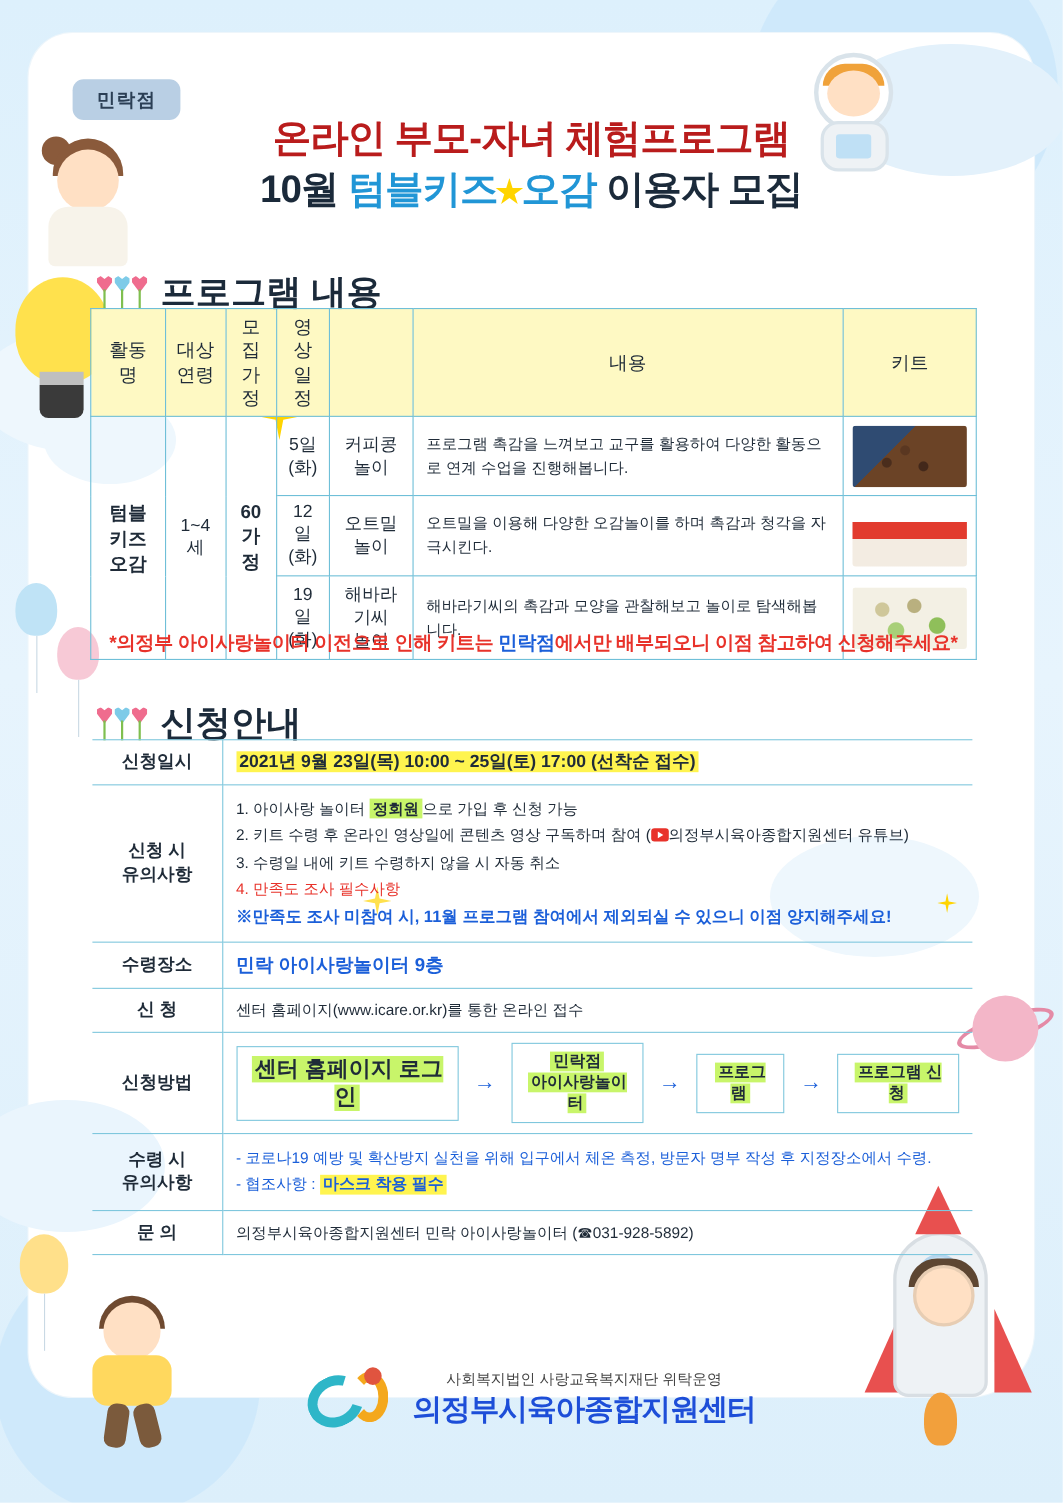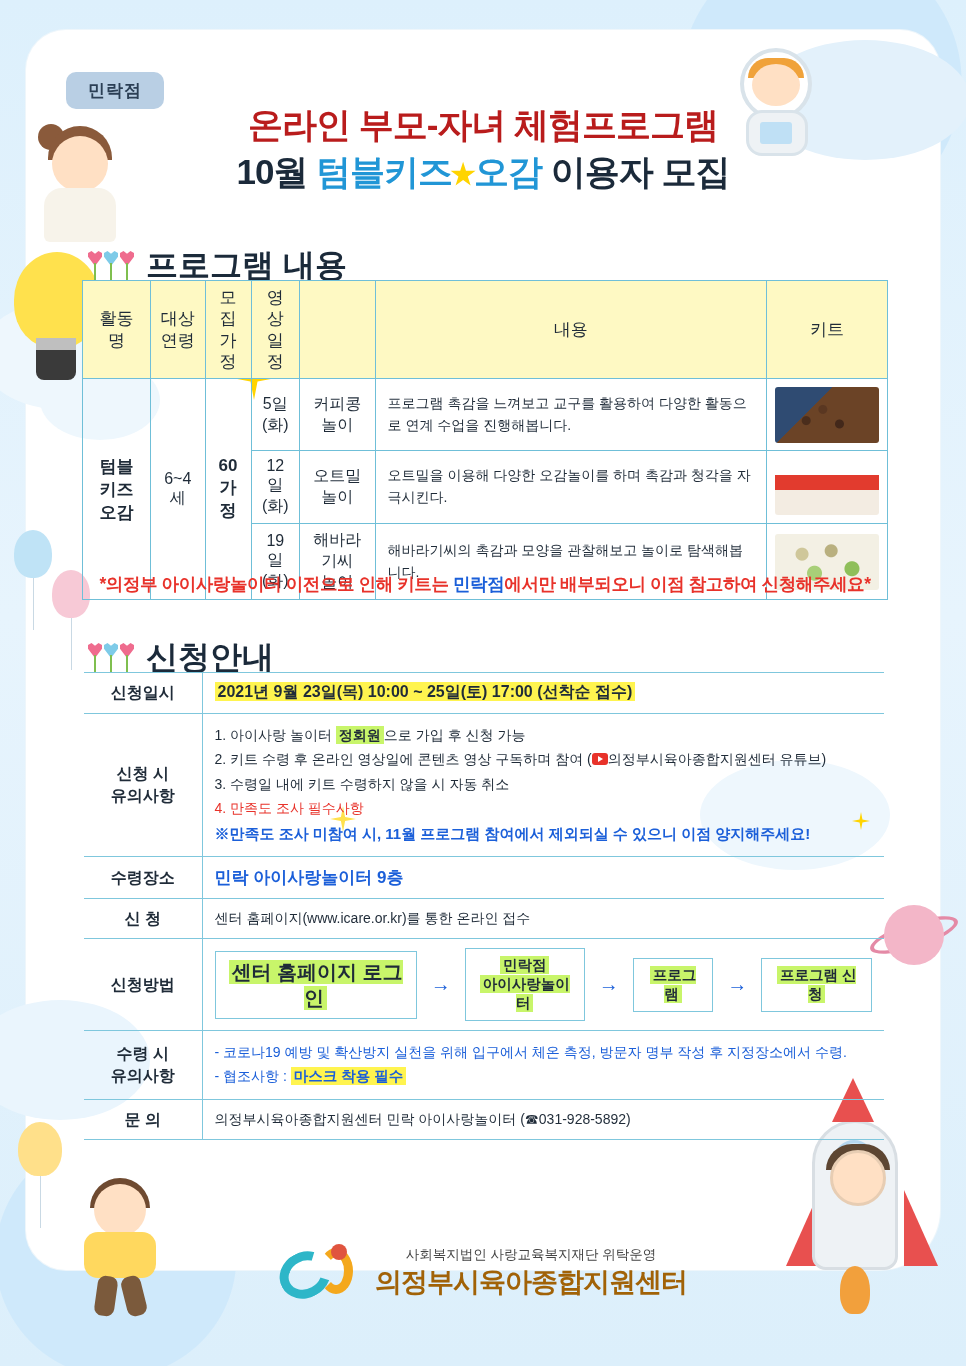--- a/index.html
+++ b/index.html
@@ -181,21 +181,21 @@
   .flow-arrow{ padding:0 14px; color:#1b5fd9; font-size:20px; font-weight:bold;}
 
   
   .footer{ position:absolute; left:0; bottom:60px; width:966px; text-align:center;}
   .logo-row{ display:inline-flex; align-items:center; gap:10px;}
   .logo-mark{ width:86px; height:58px; position:relative;}
   .logo-mark .c{ position:absolute; left:0; top:8px; width:52px; height:46px; border:9px solid #2eb6c8; border-right-color:transparent; border-radius:50%; transform:rotate(-28deg);}
   .logo-mark .d{ position:absolute; left:40px; top:4px; width:34px; height:46px; border:9px solid #f4a81d; border-left-color:transparent; border-radius:50%;}
   .logo-mark .dot{ position:absolute; left:52px; top:0px; width:16px; height:16px; border-radius:50%; background:#e0543f;}
   .logo-text .l1{ font-size:13.5px; color:#444; }
-  .logo-text .l2{ font-size:27px; font-weight:bold; color:#a16207; letter-spacing:-1px;}
+  .logo-text .l2{ font-size:27px; font-weight:bold; color:#1d4ed8; letter-spacing:-1px;}
   .sparkle{ position:absolute; background:#ffd400; clip-path: polygon(50% 0%, 58% 42%, 100% 50%, 58% 58%, 50% 100%, 42% 58%, 0 50%, 42% 42%);}
   .sp1{ left:232px; top:356px; width:44px; height:44px;}
   .sp2{ left:330px; top:806px; width:26px; height:26px; background:#ffe14d;}
   .sp3{ right:96px; top:812px; width:18px; height:18px; background:#ffd400;}
 </style>
 </head>
 <body>
 
 <div class="bg-sky"></div>
 <div class="paper"></div>
@@ -296,21 +296,21 @@
         <th>내용</th>
         <th>키트</th>
       </tr>
     </thead>
     <tbody>
       <tr class="row-h">
         <td class="big" rowspan="3">
           <span>텀블키즈</span><br>
           <span>오감</span>
         </td>
-        <td class="mid" rowspan="3">6~4세</td>
+        <td class="mid" rowspan="3">1~4세</td>
         <td class="big" rowspan="3">
           <span>60</span><br>
           <span>가정</span>
         </td>
         <td class="mid">
           <span>5일</span><br>
           <span>(화)</span>
         </td>
         <td class="mid">
           <span>커피콩</span><br>

